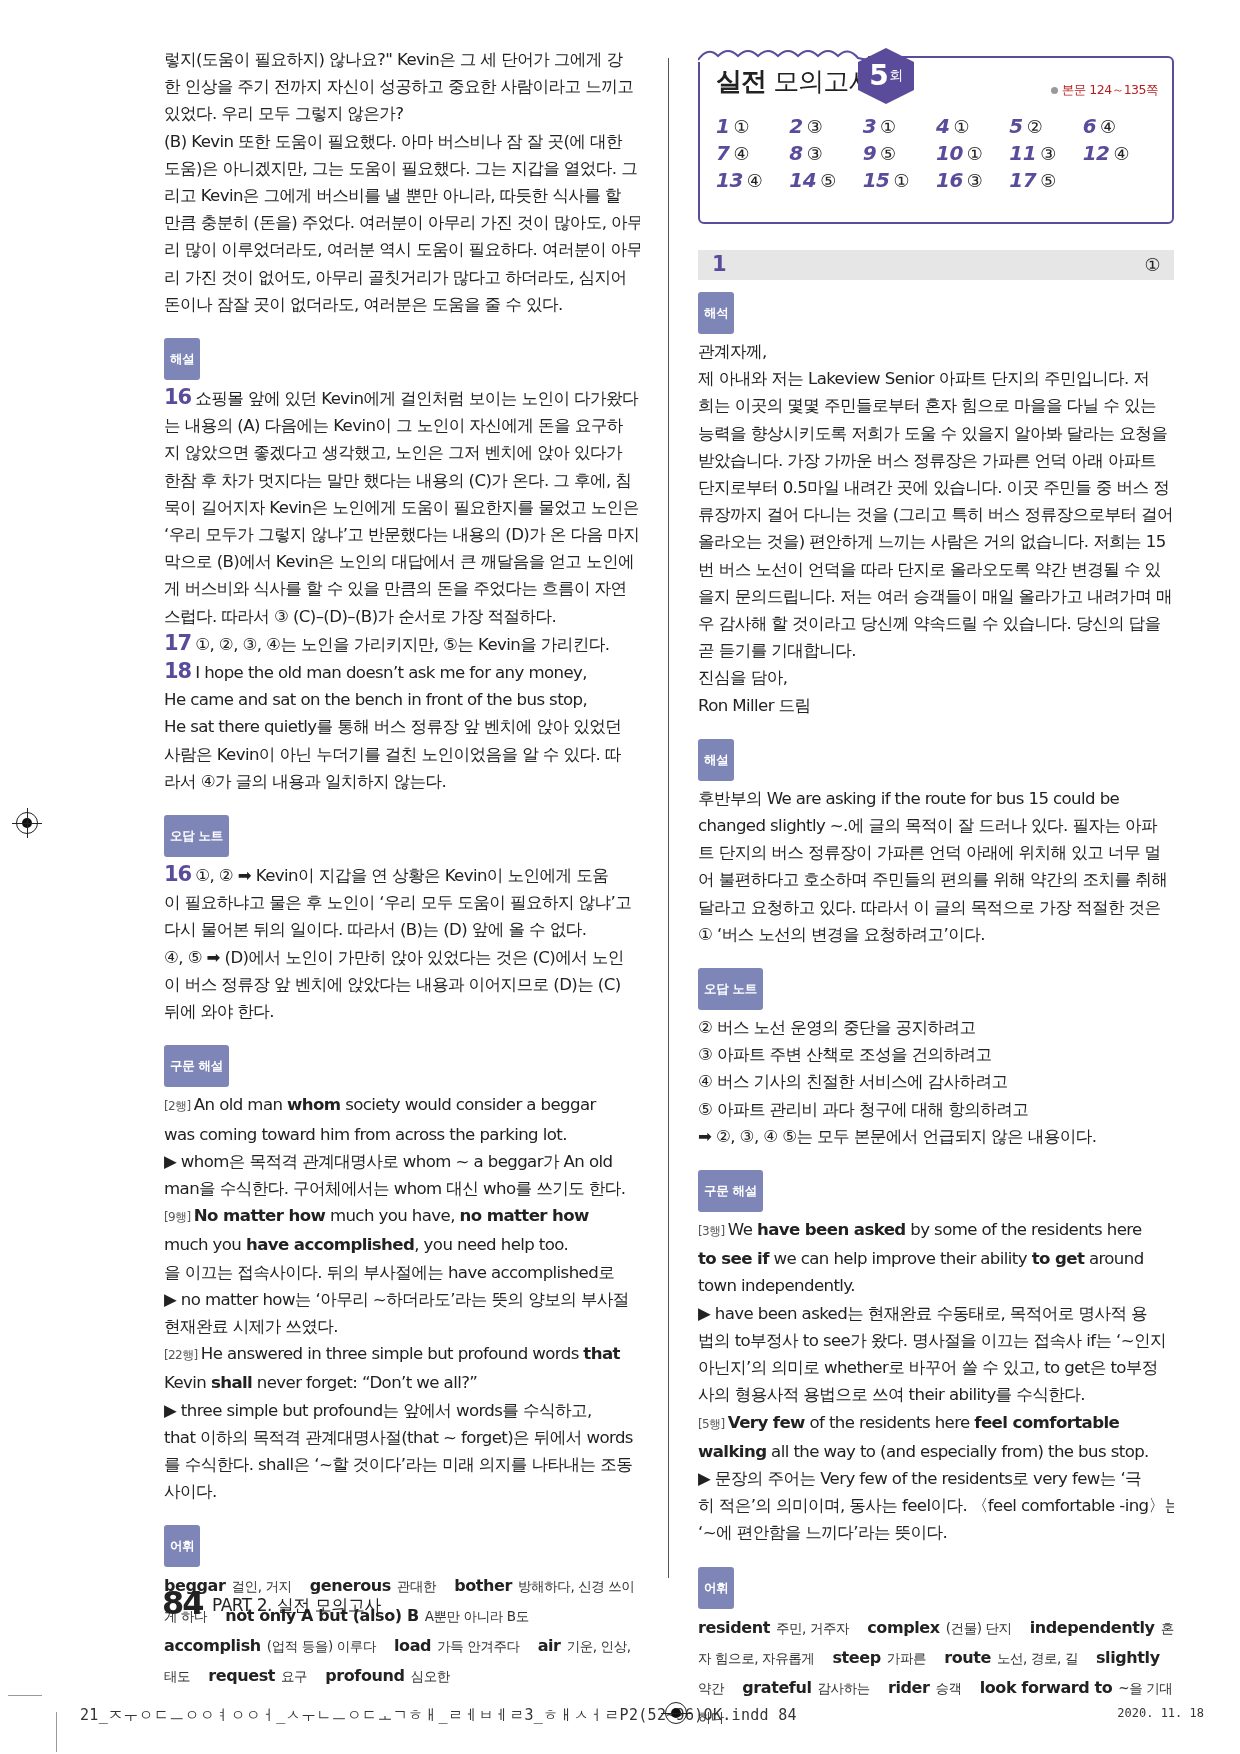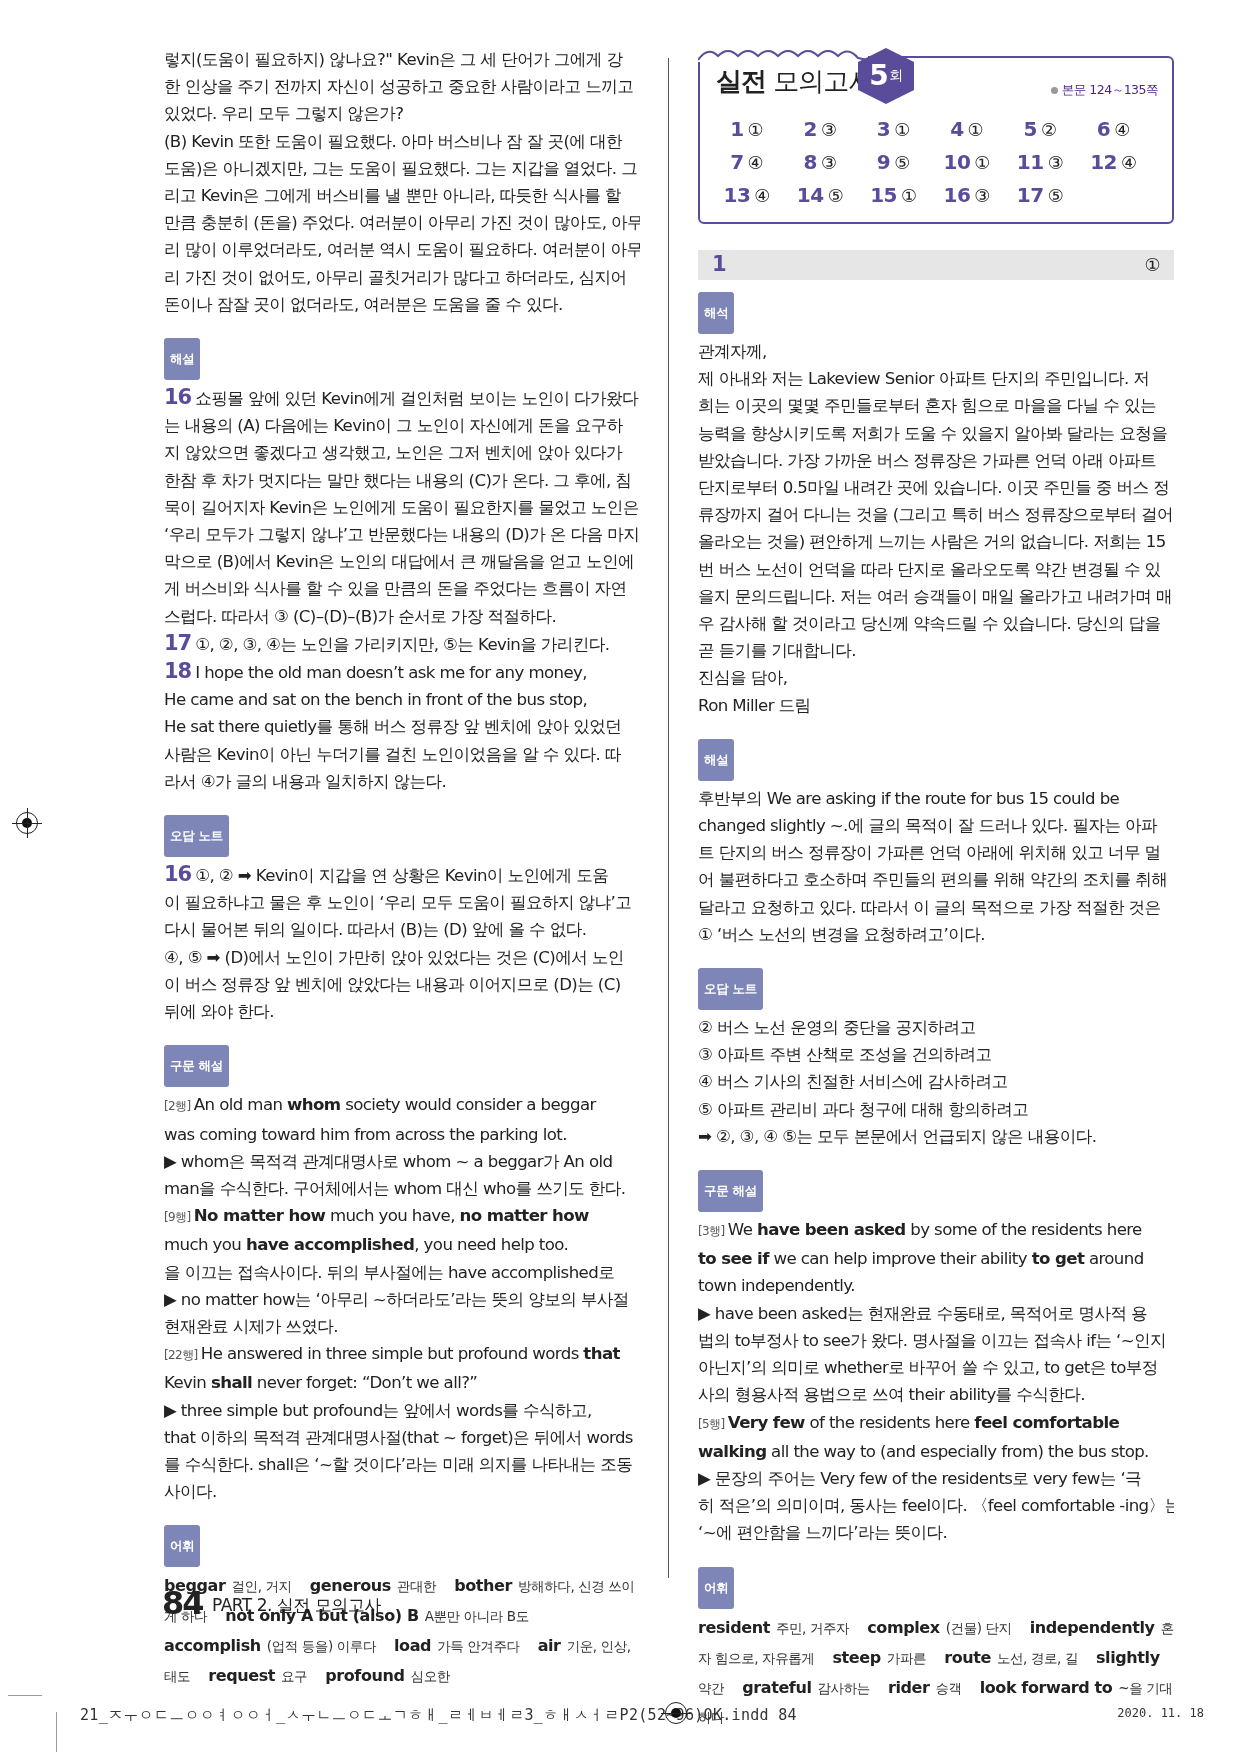--- a/index.html
+++ b/index.html
@@ -34,24 +34,24 @@
     .ans-wave { position: absolute; left: -2px; top: -14px; width: 170px; height: 18px; background: #fff; }
     .ans-title { position: absolute; left: 16px; top: 10px; font-size: 26px; letter-spacing: -1px; color: #222; }
     .ans-title b { font-weight: bold; }
     .hex {
       position: absolute; left: 158px; top: -10px; width: 56px; height: 56px; background: #5a4b9b; color: #fff;
       clip-path: polygon(50% 0, 100% 25%, 100% 75%, 50% 100%, 0 75%, 0 25%);
       display: flex; align-items: center; justify-content: center;
     }
     .hex .n { font-size: 28px; font-weight: bold; }
     .hex .u { font-size: 14px; margin-left: 1px; }
-    .ans-ref { position: absolute; right: 14px; top: 18px; font-size: 12.5px; color: #4c1d95; letter-spacing: -0.5px; }
+    .ans-ref { position: absolute; right: 14px; top: 18px; font-size: 12.5px; color: #b91c1c; letter-spacing: -0.5px; }
     .ans-ref .dot { display: inline-block; width: 7px; height: 7px; border-radius: 50%; background: #999; margin-right: 4px; vertical-align: middle; }
     .ans-grid { position: absolute; left: 16px; top: 58px; width: 440px; display: grid; grid-template-columns: repeat(6, 1fr); row-gap: 6px; }
-    .ans-item { font-size: 20px; line-height: 27px; text-align: center; padding-right: 12px; white-space: nowrap; }
+    .ans-item { font-size: 20px; line-height: 21px; text-align: left; padding-right: 12px; white-space: nowrap; font-style: italic; }
     .ans-item .num { color: #5a4b9b; font-weight: bold; letter-spacing: -0.5px; }
     .ans-item .ch { color: #222; margin-left: 4px; font-size: 18px; }
 
     .qbar { margin-top: 26px; height: 30px; background: #e6e6e6; display: flex; align-items: center; justify-content: space-between; padding: 0 14px; }
     .qbar .qn { color: #5a4b9b; font-weight: bold; font-size: 21px; }
     .qbar .qa { font-size: 18px; color: #222; }
 
     
     .page-num { position: absolute; left: 162px; top: 1584px; font-size: 32px; color: #222; letter-spacing: -2px; font-weight: bold; }
     .part-label { position: absolute; left: 212px; top: 1594px; font-size: 17px; color: #222; letter-spacing: -0.5px; }

